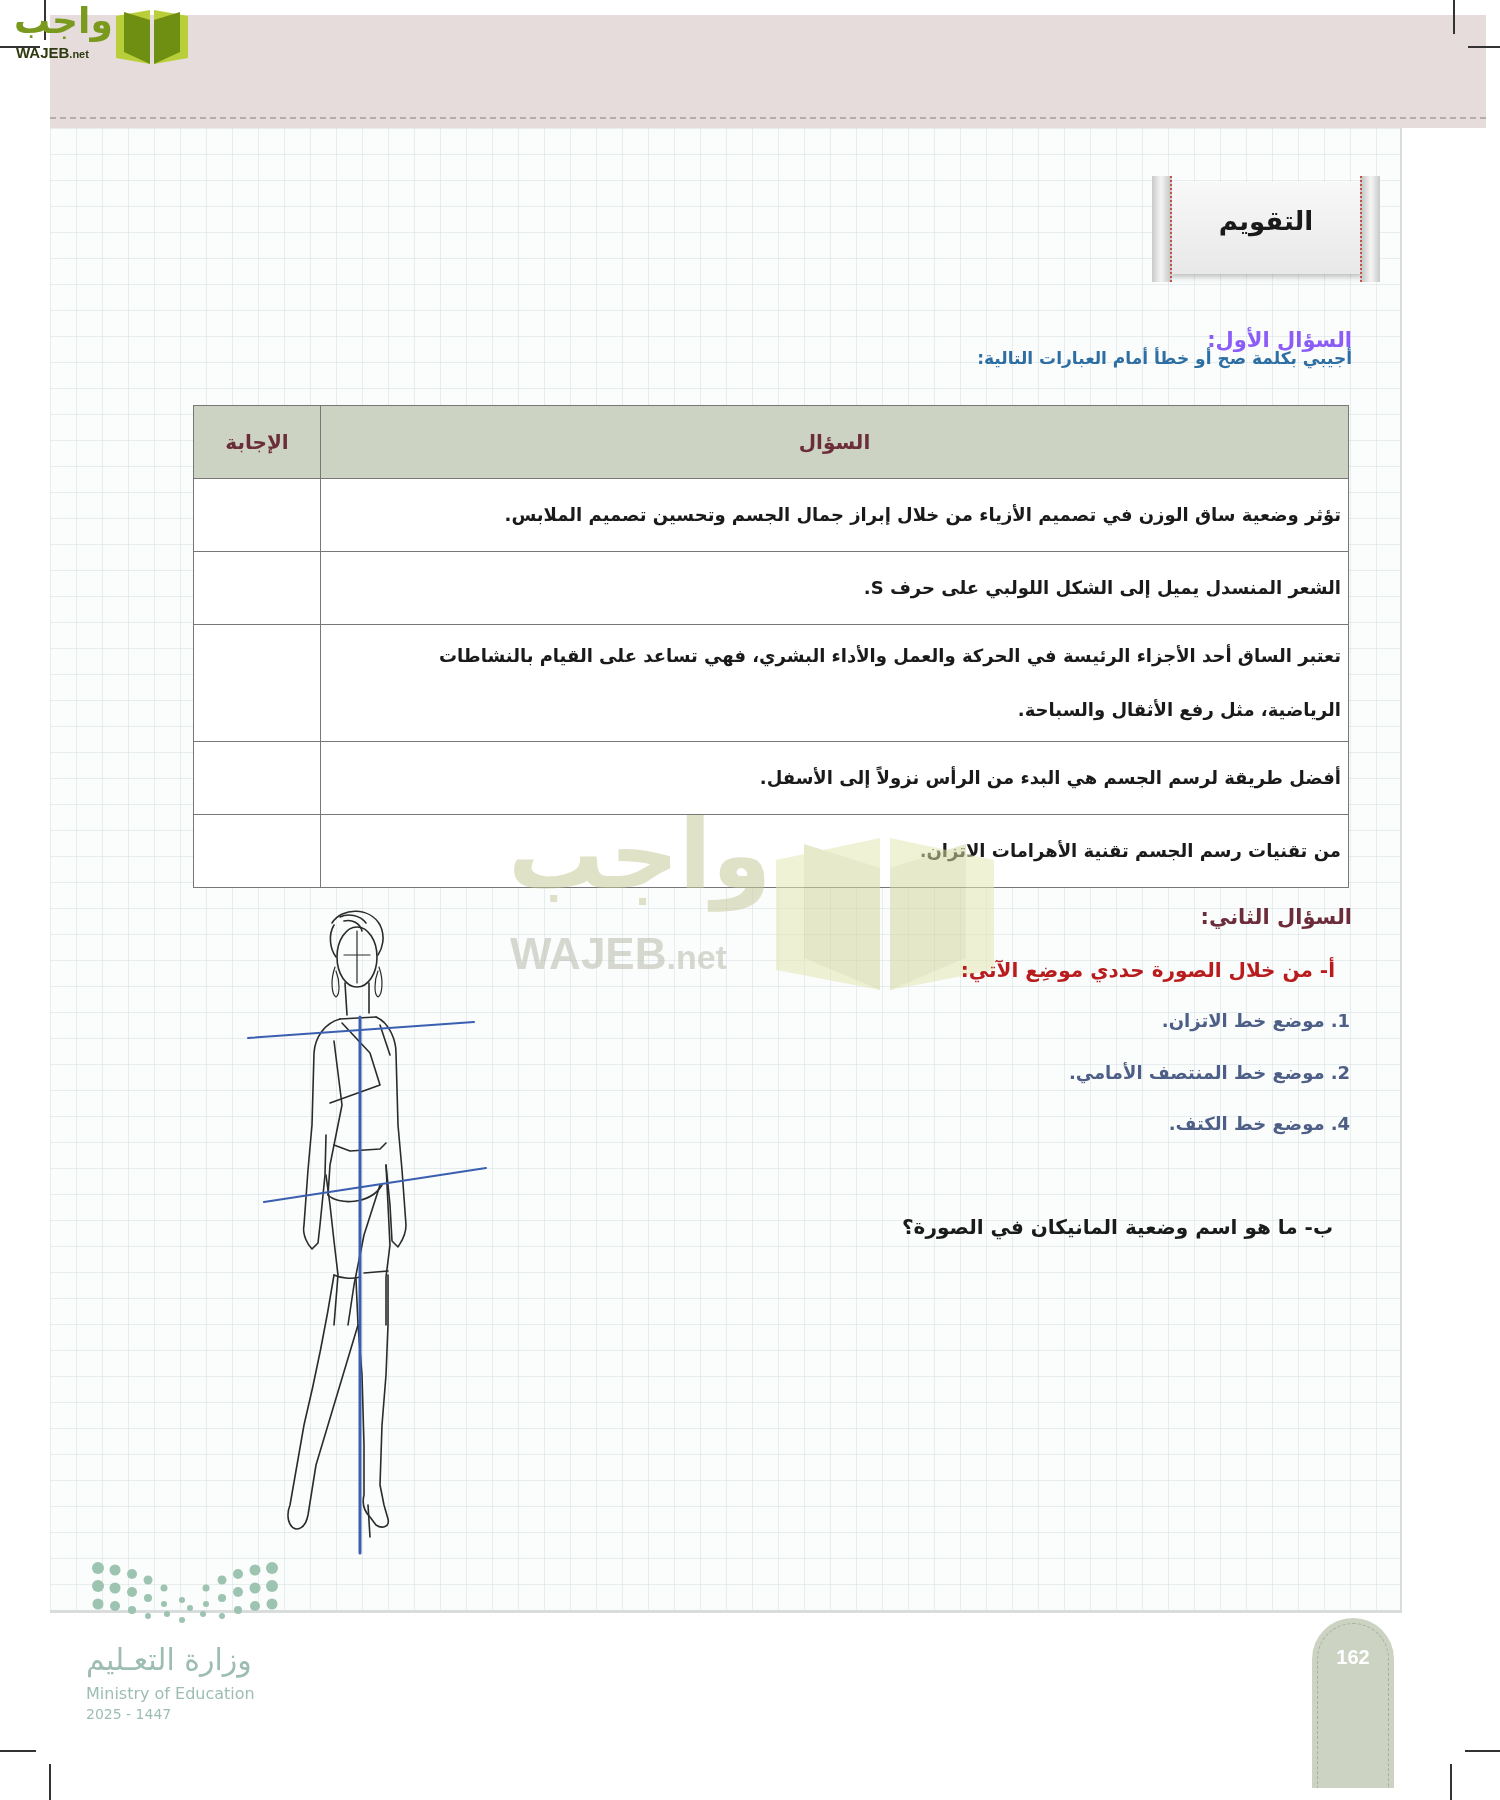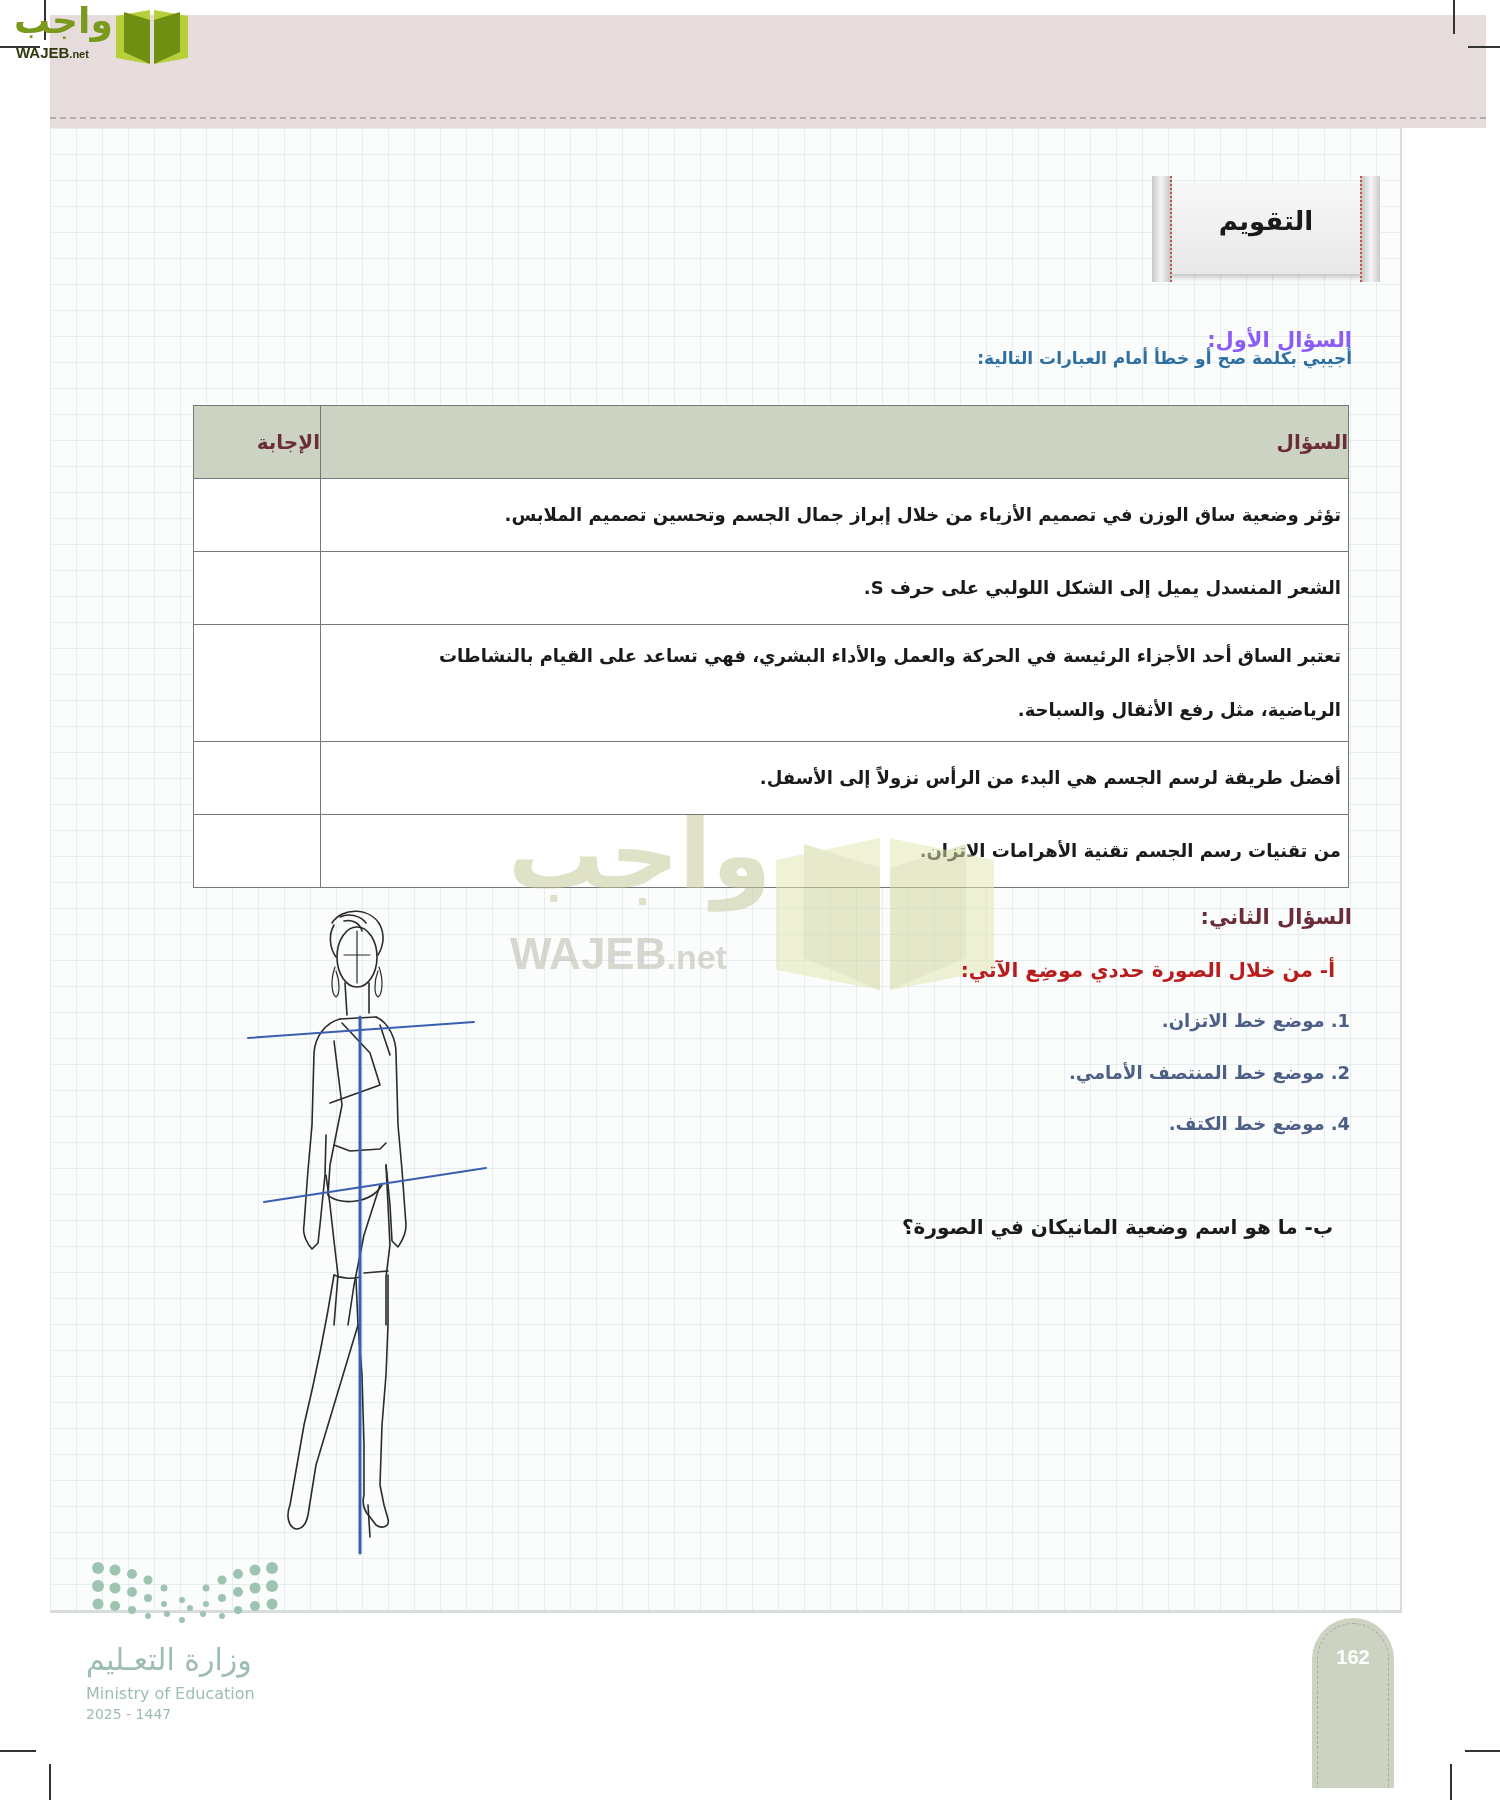--- a/index.html
+++ b/index.html
@@ -64,21 +64,21 @@
   .q1-instr { position: absolute; right: 148px; top: 348px; font: bold 17px "DejaVu Sans", sans-serif; color: #2e6fa3; }
 
   
   .tf-table {
     position: absolute; left: 193px; top: 405px; width: 1156px;
     border-collapse: collapse; direction: rtl;
   }
   .tf-table th, .tf-table td { border: 1.5px solid #777; }
   .tf-table th {
     background: #cdd3c2; height: 73px;
-    font: bold 20px "DejaVu Sans", sans-serif; color: #6b2d3a; text-align: right;
+    font: bold 20px "DejaVu Sans", sans-serif; color: #6b2d3a; text-align: center;
   }
   .tf-table td { background: #ffffff; font: bold 18px "DejaVu Sans", sans-serif; color: #1a1a1a; padding: 4px 7px; line-height: 40px; }
   .tf-table td.ans { width: 127px; }
   .tf-table tr.r { height: 73px; }
   .tf-table tr.r.tall { height: 85px; }
   .tf-table td.q { text-align: right; padding-left: 44px; }
 
   
   .wm-center { position: absolute; left: 500px; top: 825px; width: 520px; height: 170px; opacity: 0.55; pointer-events: none; }
   .wm-center .ar { position: absolute; left: 8px; top: -26px; font: bold 96px "DejaVu Sans", sans-serif; color: #c7cc9c; }

